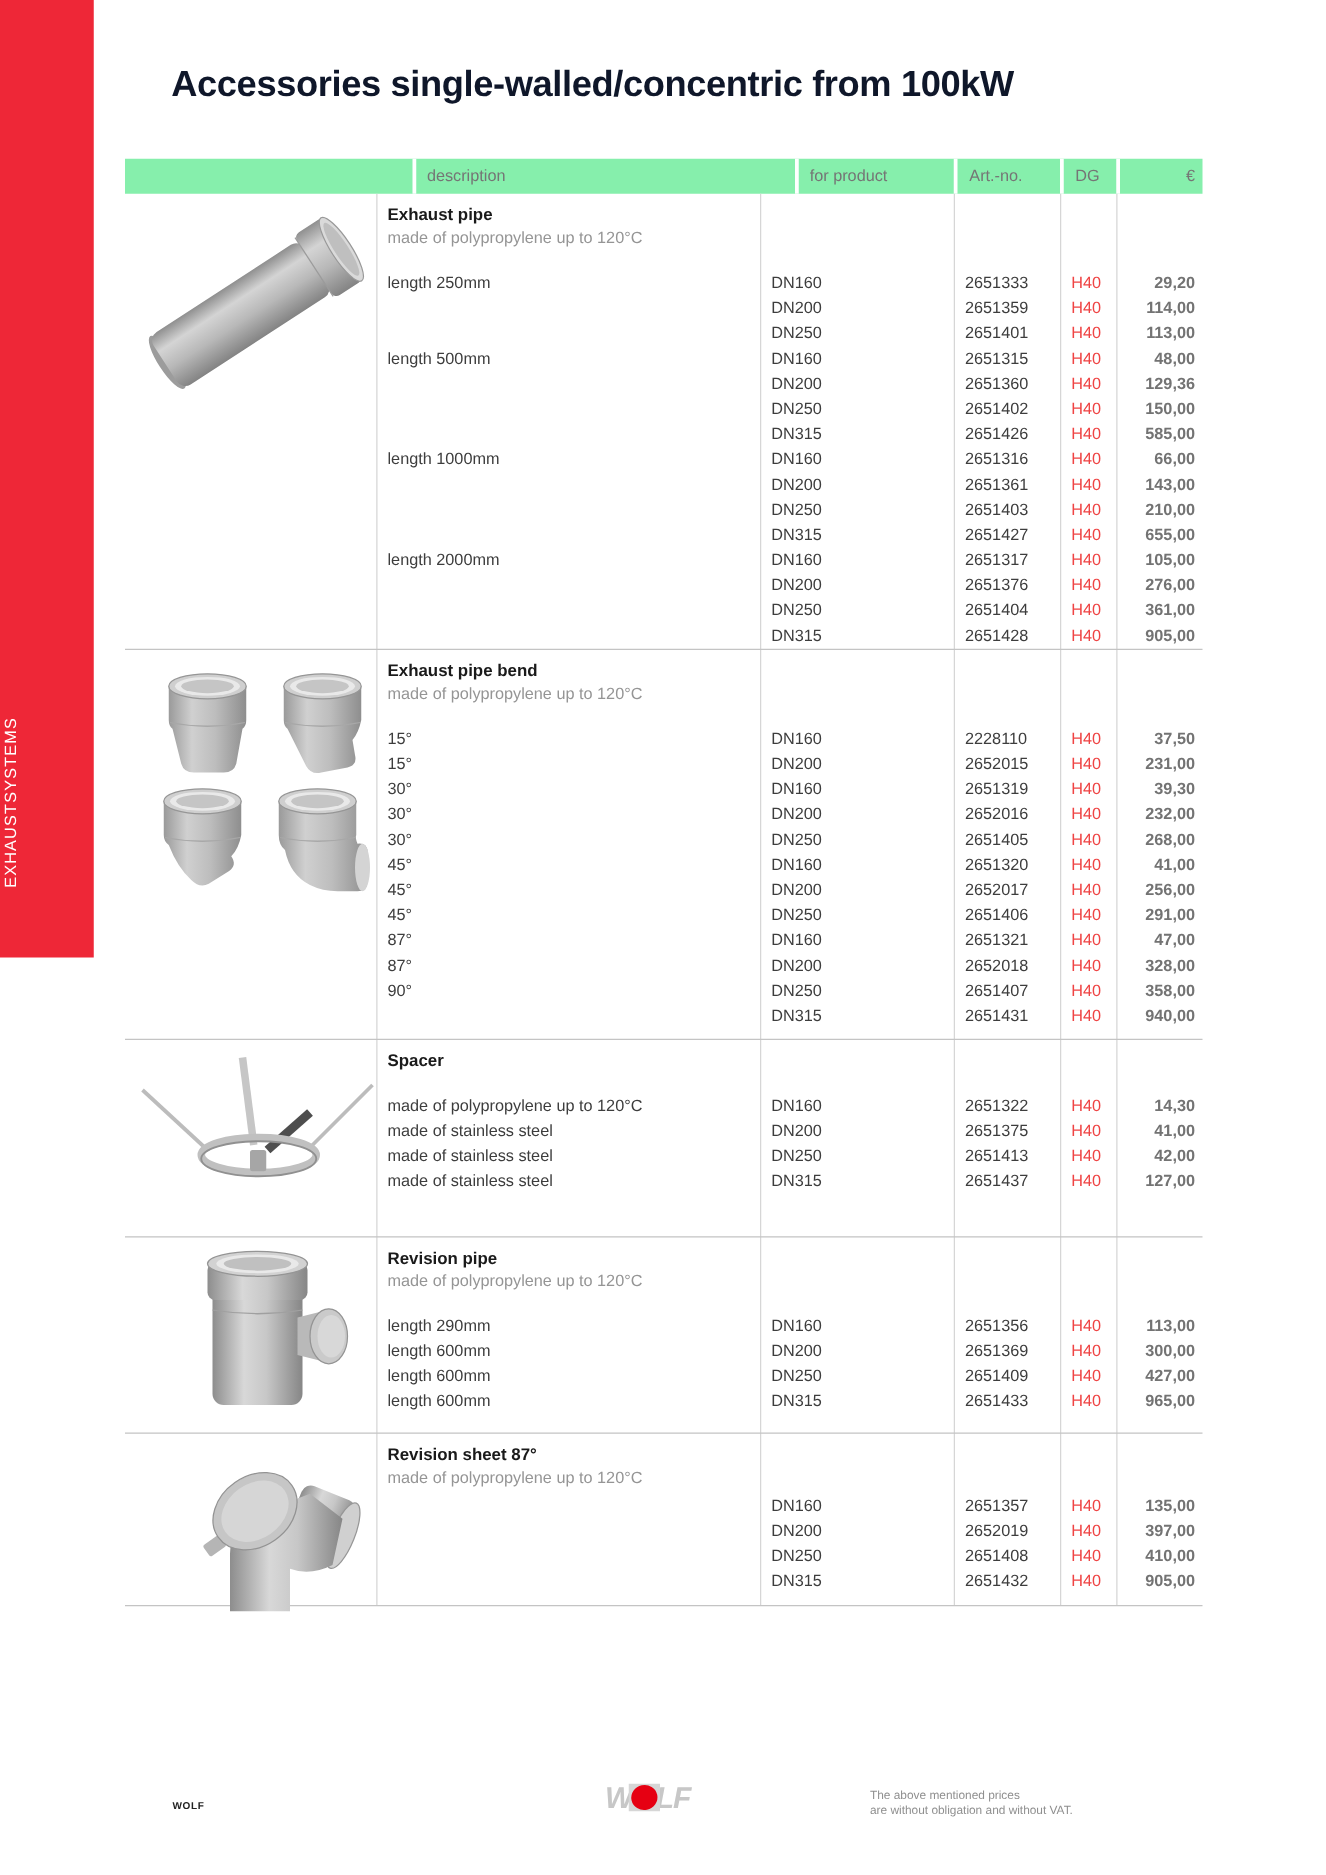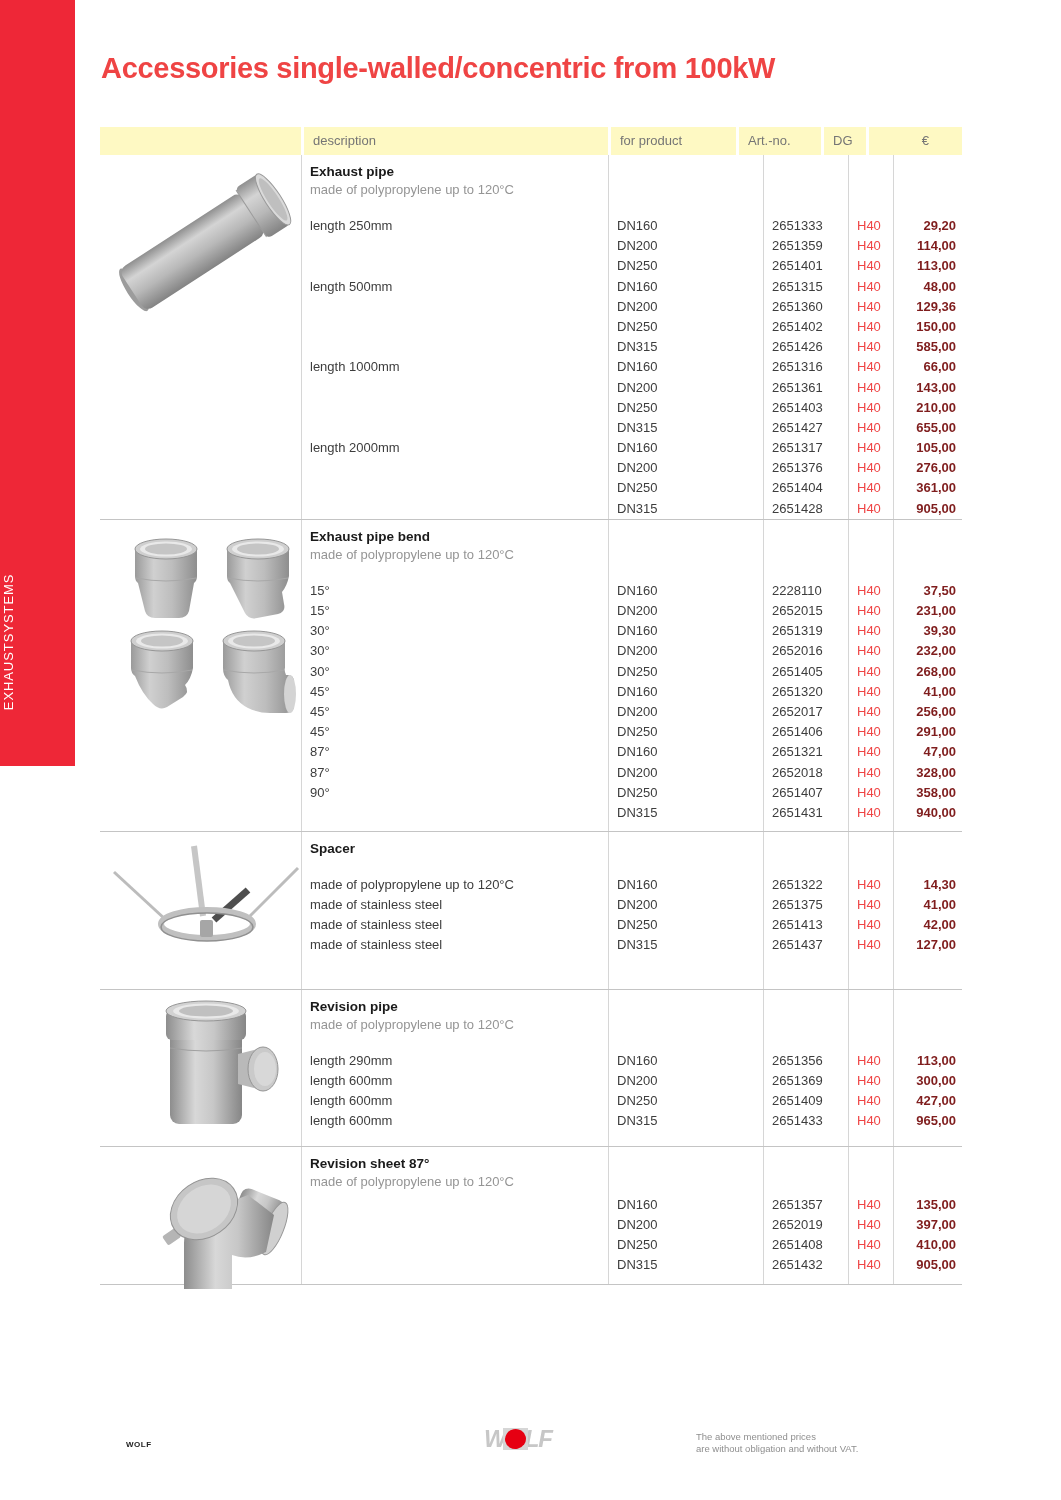--- a/index.html
+++ b/index.html
@@ -12,21 +12,21 @@
               writing-mode:vertical-rl;transform:rotate(180deg);
               color:#fff;font-size:13px;line-height:17px;letter-spacing:0.9px;}
   .vert-label span{display:block;}
 
   
   .page-title{position:absolute;left:101px;top:52px;margin:0;font-size:29px;line-height:32px;
               font-weight:bold;letter-spacing:-0.3px;color:#ee2737;white-space:nowrap;}
 
   
   .catalog-table{position:absolute;left:100px;top:127px;width:862px;}
-  .thead{display:flex;height:28px;background:#fef9c3;}
+  .thead{display:flex;height:28px;background:#86efac;padding-left:29px;}
   .thead .hc{box-sizing:border-box;font-size:13px;line-height:28px;color:#757575;
              padding-left:9px;overflow:hidden;white-space:nowrap;}
   .thead .hc + .hc{border-left:3px solid #fff;}
   .hc.w-img{width:201px;}
   .hc.w-desc{width:307px;}
   .hc.w-prod{width:128px;}
   .hc.w-art{width:85px;}
   .hc.w-dg{width:45px;}
   .hc.w-eur{width:69px;text-align:right;padding-right:6px;padding-left:0;}
 
@@ -40,28 +40,28 @@
   .sec-sub{font-size:13px;line-height:18px;color:#959595;}
   .sec-rows{margin-top:17px;}
   .section:last-child .sec-rows{margin-top:4px;}
 
   .trow{display:flex;height:20.2px;font-size:13px;line-height:20.2px;white-space:nowrap;}
   .trow .c{box-sizing:border-box;overflow:hidden;}
   .c-desc{width:307px;padding-left:9px;color:#3d3d3d;}
   .c-prod{width:155px;padding-left:9px;color:#3d3d3d;}
   .c-art{width:85px;padding-left:9px;color:#3d3d3d;}
   .c-dg{width:45px;padding-left:9px;color:#ef4444;}
-  .c-price{width:69px;text-align:right;padding-right:6px;font-weight:bold;color:#7f1d1d;}
+  .c-price{width:69px;text-align:right;padding-right:6px;font-weight:bold;color:#737373;}
 
   .sec-img{position:absolute;top:0;left:0;}
 
   
   .footer-page-number{position:absolute;left:101px;top:1513px;font-size:13px;font-weight:bold;
                       letter-spacing:2px;color:#222;margin-top:13px;}
-  .footer-brand{position:absolute;left:126px;top:1440px;font-size:8px;font-weight:bold;
+  .footer-brand{position:absolute;left:138px;top:1440px;font-size:8px;font-weight:bold;
                 letter-spacing:0.5px;color:#222;}
   .wolf-logo{position:absolute;left:484px;top:1427px;white-space:nowrap;}
   .lg-w,.lg-lf{font-size:24px;line-height:24px;font-weight:bold;font-style:italic;
                color:#c7c7c7;letter-spacing:-1px;font-family:"Liberation Sans",sans-serif;}
   .lg-o{display:inline-block;width:25px;height:22px;background:#d6d6d6;position:relative;
         margin:0 -3px;vertical-align:-3px;}
   .lg-dot{position:absolute;left:2px;top:1px;width:21px;height:20px;background:#e60012;
           border-radius:50%;transform:rotate(-12deg);}
   .footer-note{position:absolute;left:696px;top:1431px;font-size:9.5px;line-height:12px;
                color:#8f8f8f;}
@@ -71,21 +71,21 @@
 
 <div class="page">
 
   <div class="red-bar" style="background: rgb(238, 39, 55);">
     <div class="vert-label">
       <span>EXHAUST</span>
       <span>SYSTEMS</span>
     </div>
   </div>
 
-  <h1 class="page-title" style="color: #ef4444;">Accessories single-walled/concentric from 100kW</h1>
+  <h1 class="page-title" style="color: #0f172a; margin-left: 36px;">Accessories single-walled/concentric from 100kW</h1>
 
   <div class="catalog-table">
     <div class="thead">
       <div class="hc w-img"></div>
       <div class="hc w-desc">description</div>
       <div class="hc w-prod">for product</div>
       <div class="hc w-art">Art.-no.</div>
       <div class="hc w-dg">DG</div>
       <div class="hc w-eur">€</div>
     </div>

